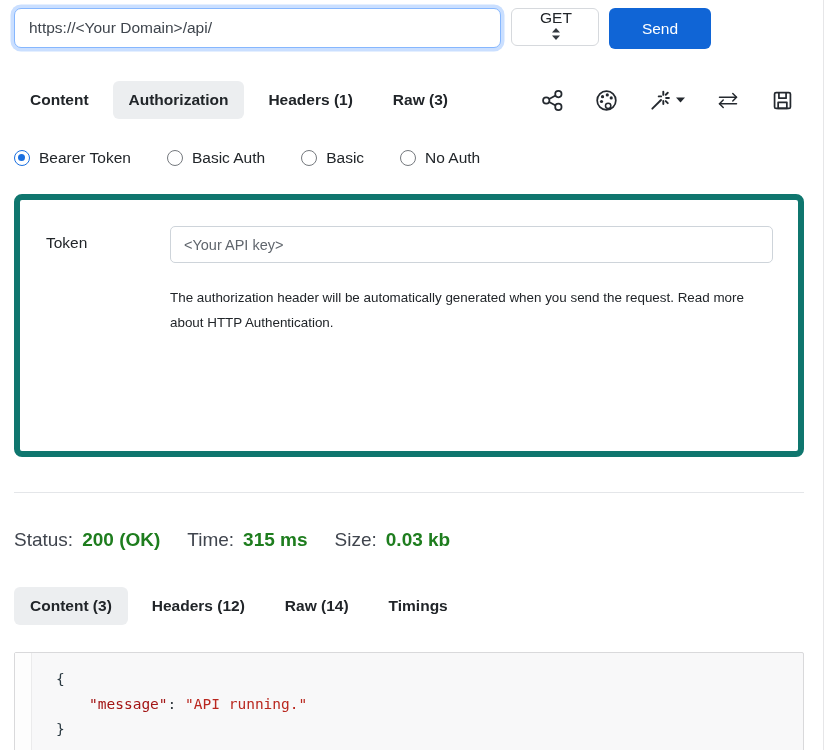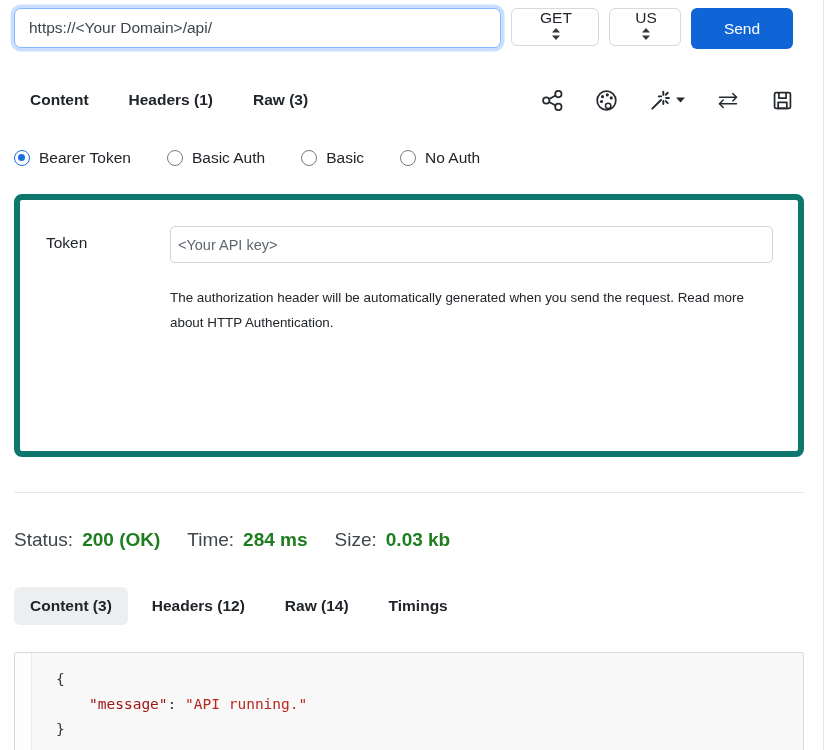--- a/index.html
+++ b/index.html
@@ -65,21 +65,21 @@
 
   
   .panel {
     margin-top:27px; border:6px solid #0f766e; border-radius:8px;
     height:263px; padding:26px 22px 0 26px; display:flex;
   }
   .panel-label { width:124px; font-size:15.5px; color:#212529; padding-top:8px; }
   .panel-main { flex:1; }
   .token-input {
     width:603px; height:37px; border:1px solid #ced4da; border-radius:5px;
-    padding:0 7px; font-size:14.5px; color:#495057; outline:none;
+    padding:0 13px; font-size:14.5px; color:#495057; outline:none;
     font-family:"Liberation Sans","DejaVu Sans",sans-serif;
   }
   .token-input::placeholder { color:#60666d; opacity:1; }
   .help-text { margin-top:22px; font-size:13.4px; color:#212529; line-height:25px; max-width:600px; }
 
   
   .divider { margin-top:35px; border:none; border-top:1px solid #e4e6e9; height:0; }
 
   
   .status-row { margin-top:36px; display:flex; align-items:baseline; gap:27px; }
@@ -116,34 +116,26 @@
     <input class="url-input" type="text" value="https://&lt;Your Domain&gt;/api/" style="">
     <div class="select-box method">
       <span>GET</span>
       <span>
         <svg width="10" height="14" viewBox="0 0 10 14">
             <polygon points="5,1 9,5.4 1,5.4" fill="#33383e"></polygon>
             <polygon points="1,8.6 9,8.6 5,13" fill="#33383e"></polygon>
           </svg>
       </span>
     </div>
-    <div class="select-box region">
-      <span>US</span>
-      <span>
-        <svg width="10" height="14" viewBox="0 0 10 14">
-            <polygon points="5,1 9,5.4 1,5.4" fill="#33383e"></polygon>
-            <polygon points="1,8.6 9,8.6 5,13" fill="#33383e"></polygon>
-          </svg>
-      </span>
-    </div>
     <button class="send-btn">Send</button>
   </div>
 
   <div class="tabs-row">
     <button class="tab">Content</button>
+    <button class="tab active">Authorization</button>
     <button class="tab">Headers (1)</button>
     <button class="tab">Raw (3)</button>
 
     <div class="icon-group">
       <button class="icon-btn">
         <svg width="23" height="23" viewBox="0 0 18 18" fill="none" stroke="#24292f" stroke-width="1.35">
           <circle cx="4.1" cy="9" r="2.5"></circle>
             <circle cx="13.6" cy="4" r="2.5"></circle>
             <circle cx="13.6" cy="14" r="2.5"></circle>
           <line x1="6.4" y1="7.9" x2="11.4" y2="5.1"></line>
@@ -226,21 +218,21 @@
 
   <hr class="divider">
 
   <div class="status-row">
     <div class="status-group">
       <span class="status-label">Status:</span>
       <span class="status-value">200 (OK)</span>
     </div>
     <div class="status-group">
       <span class="status-label">Time:</span>
-      <span class="status-value">284 ms</span>
+      <span class="status-value">315 ms</span>
     </div>
     <div class="status-group">
       <span class="status-label">Size:</span>
       <span class="status-value">0.03 kb</span>
     </div>
   </div>
 
   <div class="tabs-row response-tabs">
     <button class="tab active">Content (3)</button>
     <button class="tab">Headers (12)</button>

